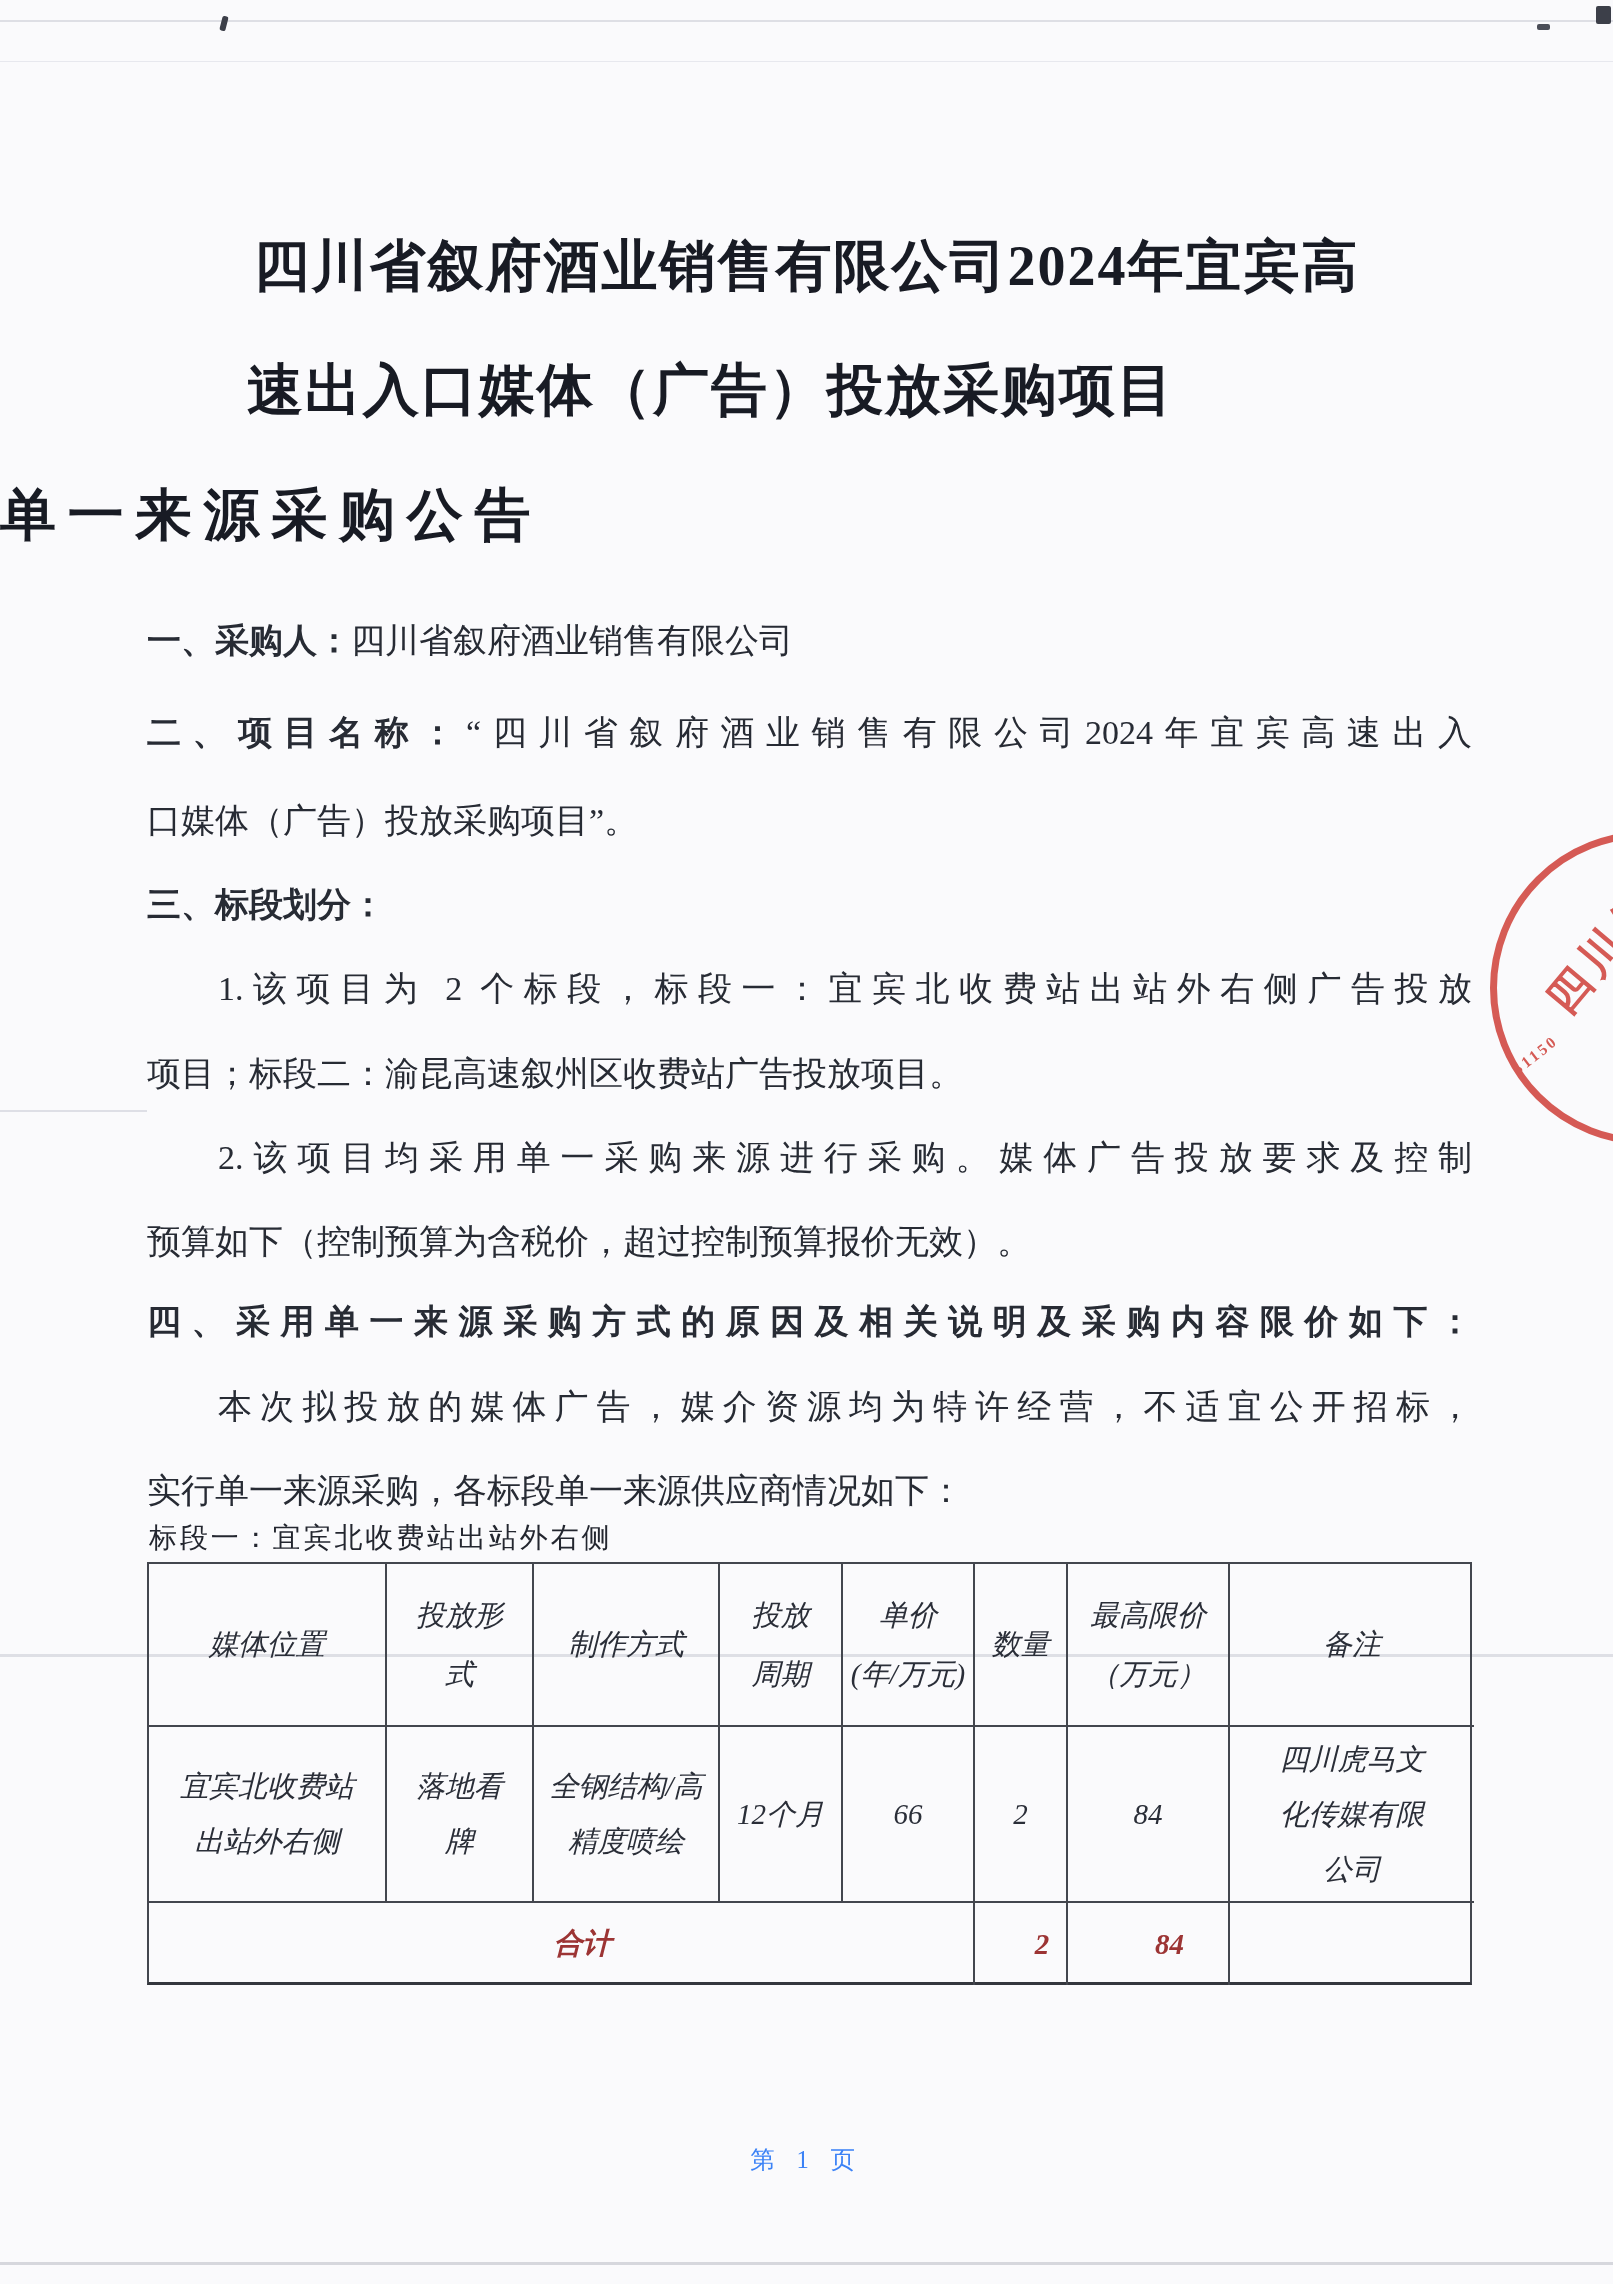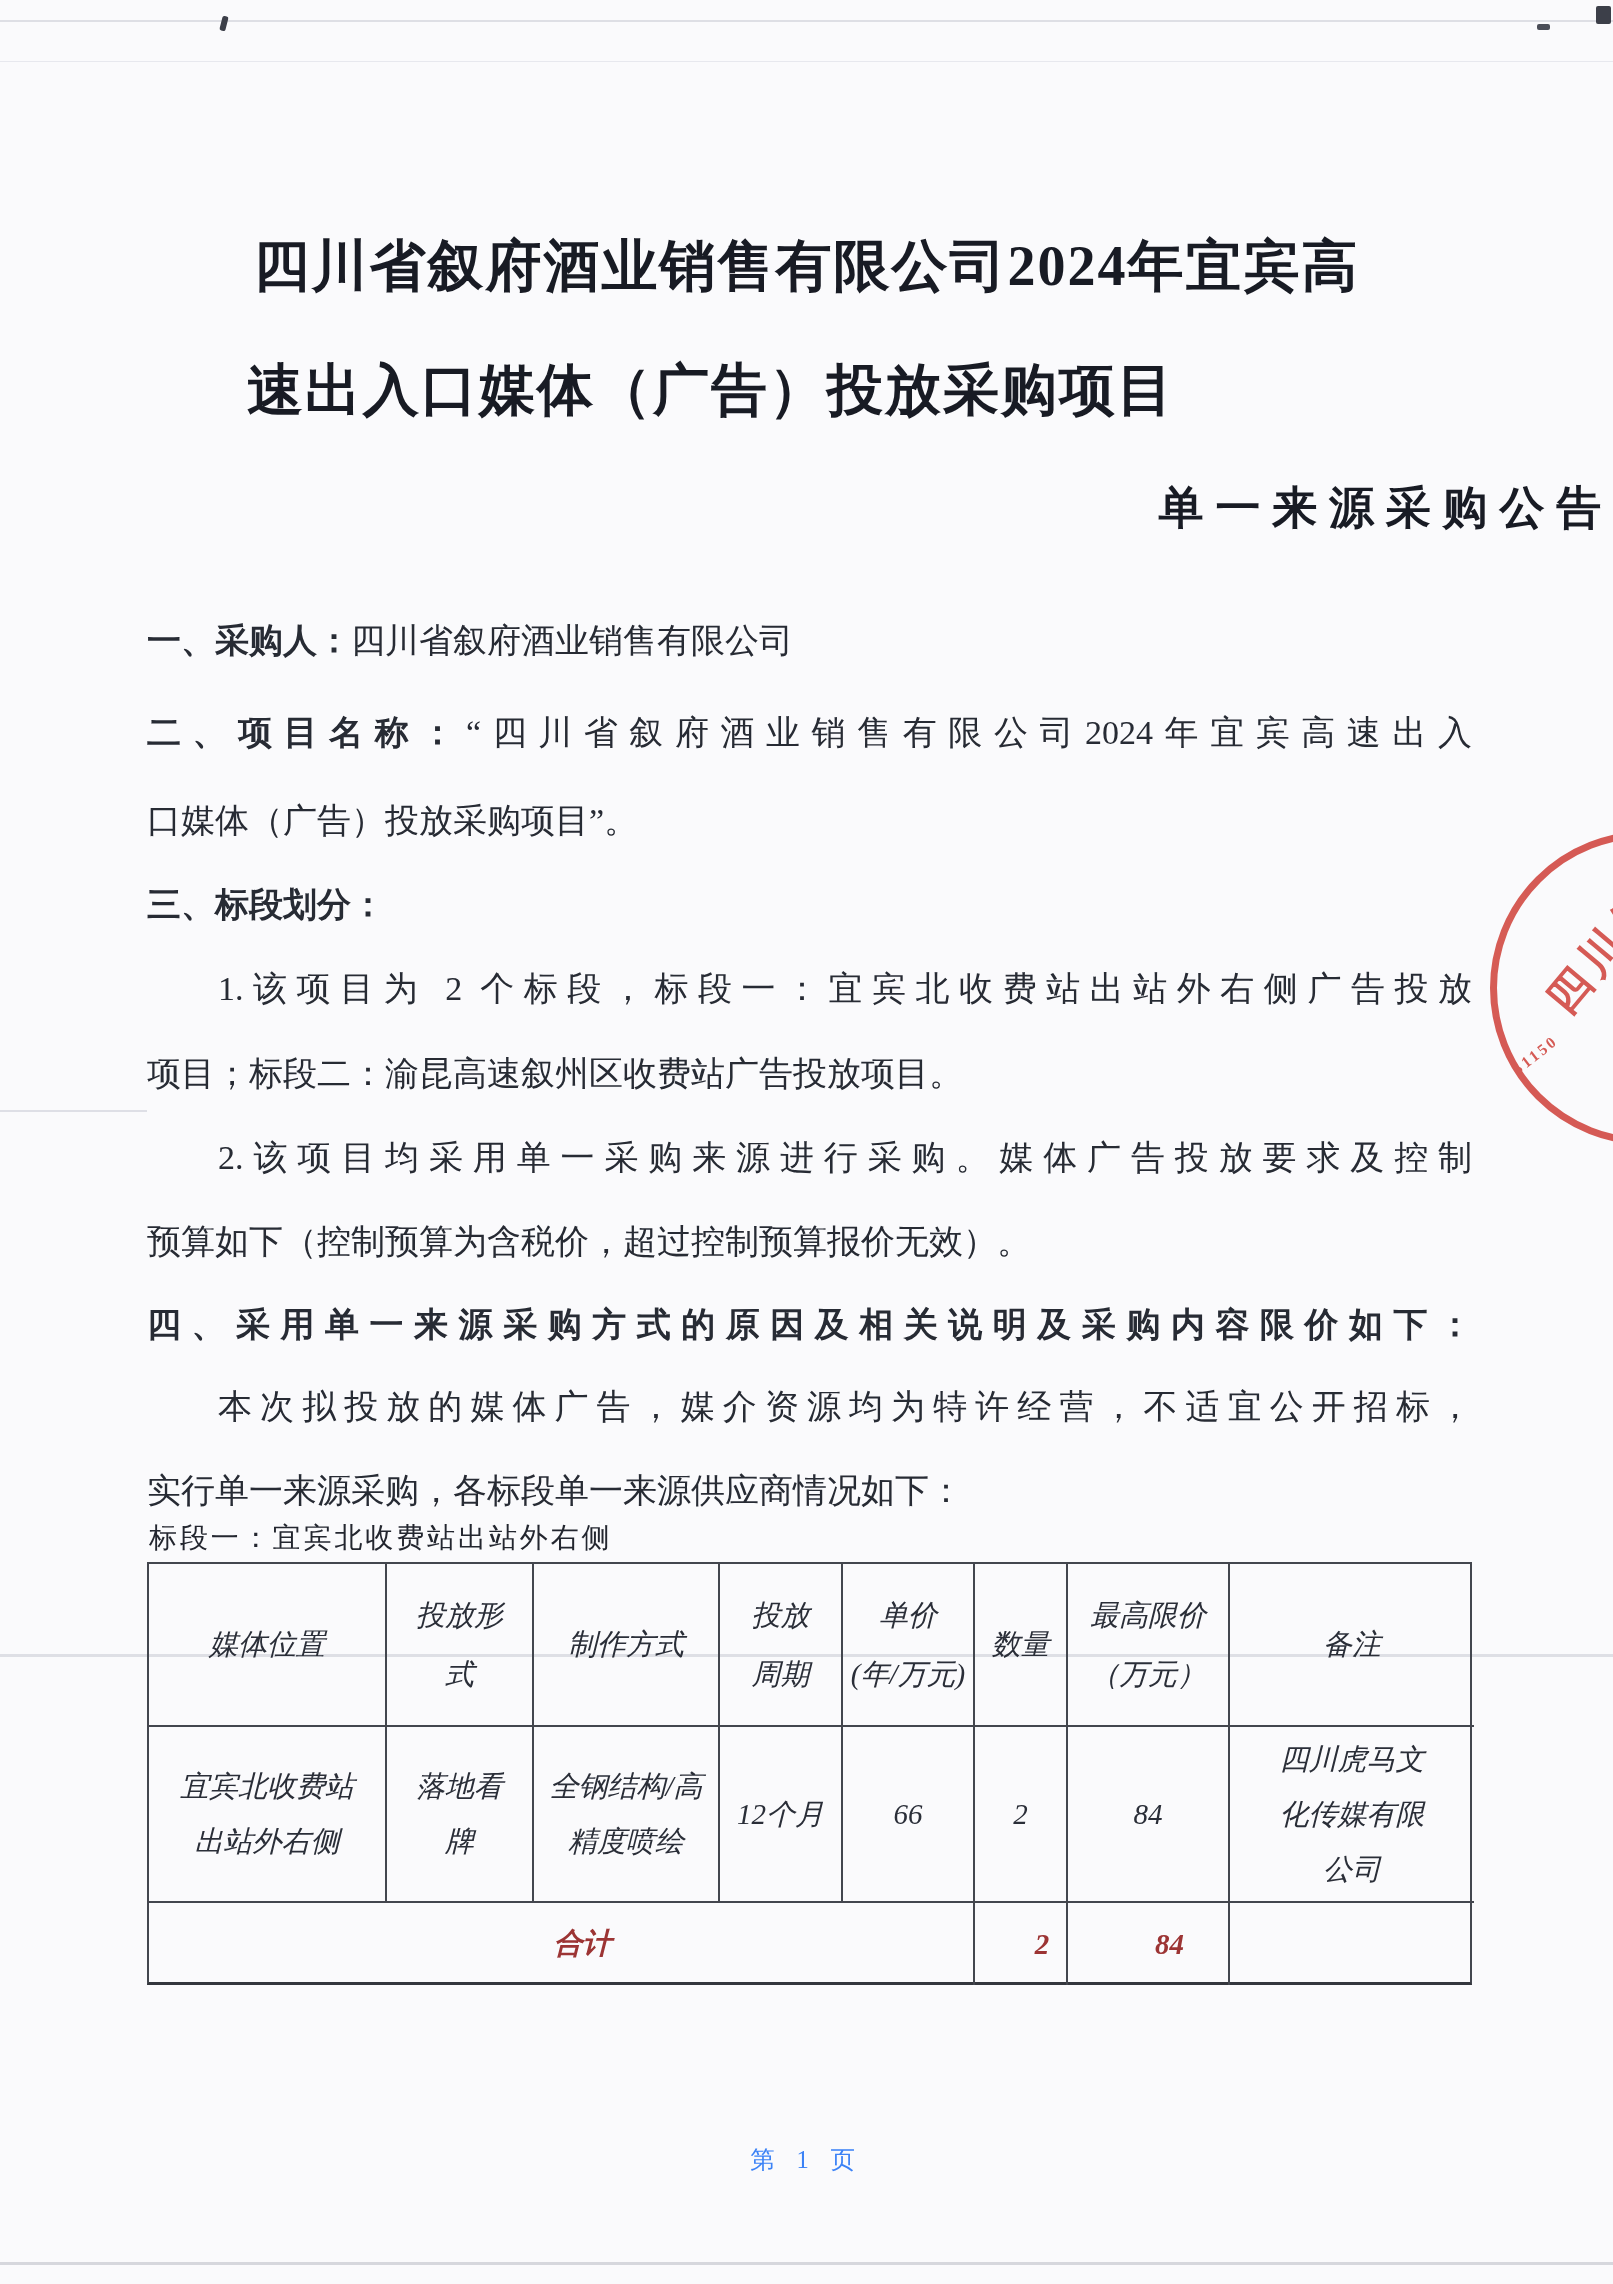--- a/index.html
+++ b/index.html
@@ -8,28 +8,28 @@
     width:1613px;height:2285px;
     background:#fafafc;
     overflow:hidden;
     font-family:"Liberation Serif","DejaVu Serif",serif;
     color:#272b34;
   }
   
   .t{position:absolute;left:0;width:1613px;font-weight:bold;color:#181b24;}
   .t1{top:229px;text-align:center;font-size:56px;letter-spacing:2px;}
   .t2{top:353px;left:247px;width:1176px;text-align:left;font-size:56px;letter-spacing:2px;}
-  .t3{top:478px;text-align:right;font-size:45px;letter-spacing:11.8px;}
+  .t3{top:478px;text-align:left;font-size:56px;letter-spacing:11.8px;}
   
   .bline{
     position:absolute;left:147px;width:1325px;
     font-size:34px;line-height:49px;box-sizing:border-box;
   }
   .blabel{font-weight:bold;}
-  .bold{font-weight:bold;}
+  .bold{font-weight:bold;font-family:Liberation Mono, monospace;}
   .just{text-align:justify;text-align-last:justify;}
   .ind{padding-left:71px;}
   
   .sect{
     position:absolute;left:149px;top:1519px;width:1325px;
     font-size:28px;letter-spacing:2.9px;color:#23262f;
   }
   
   .tablewrap{
     position:absolute;left:147px;top:1562px;

